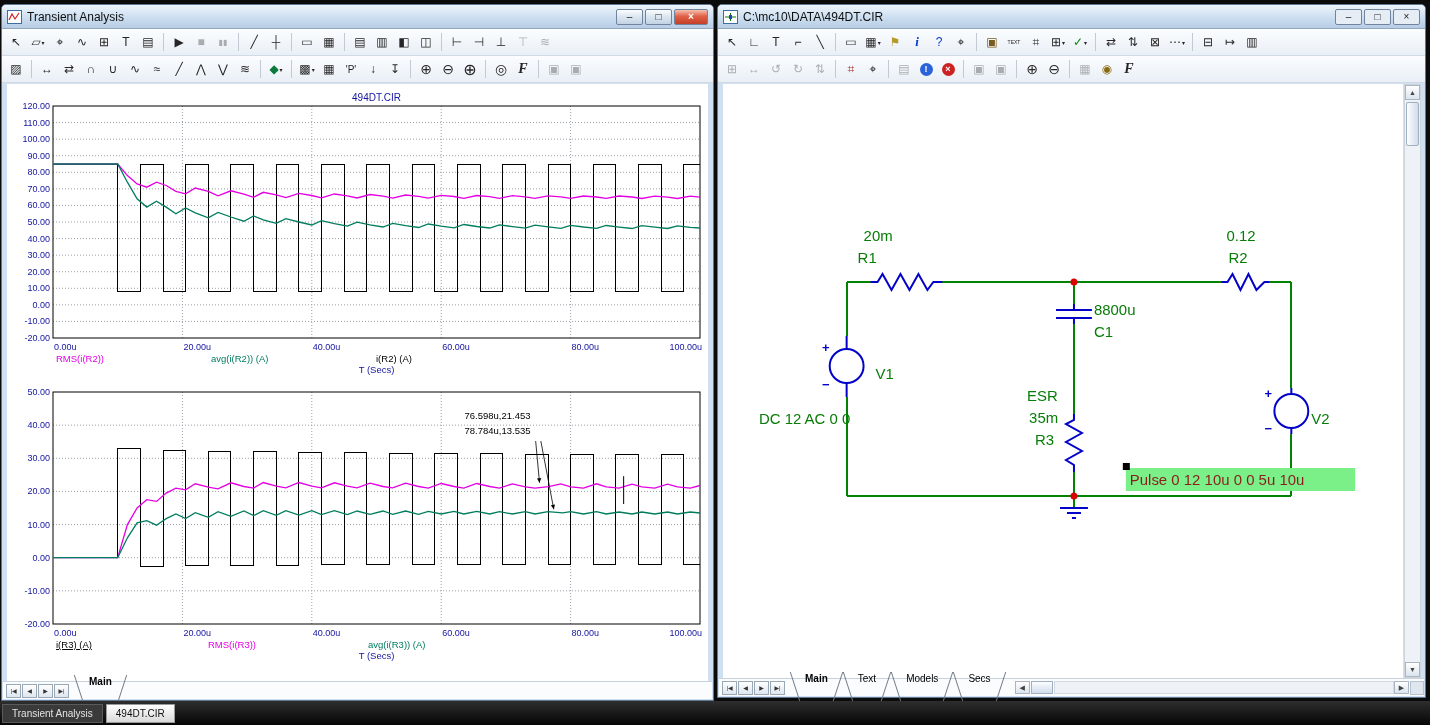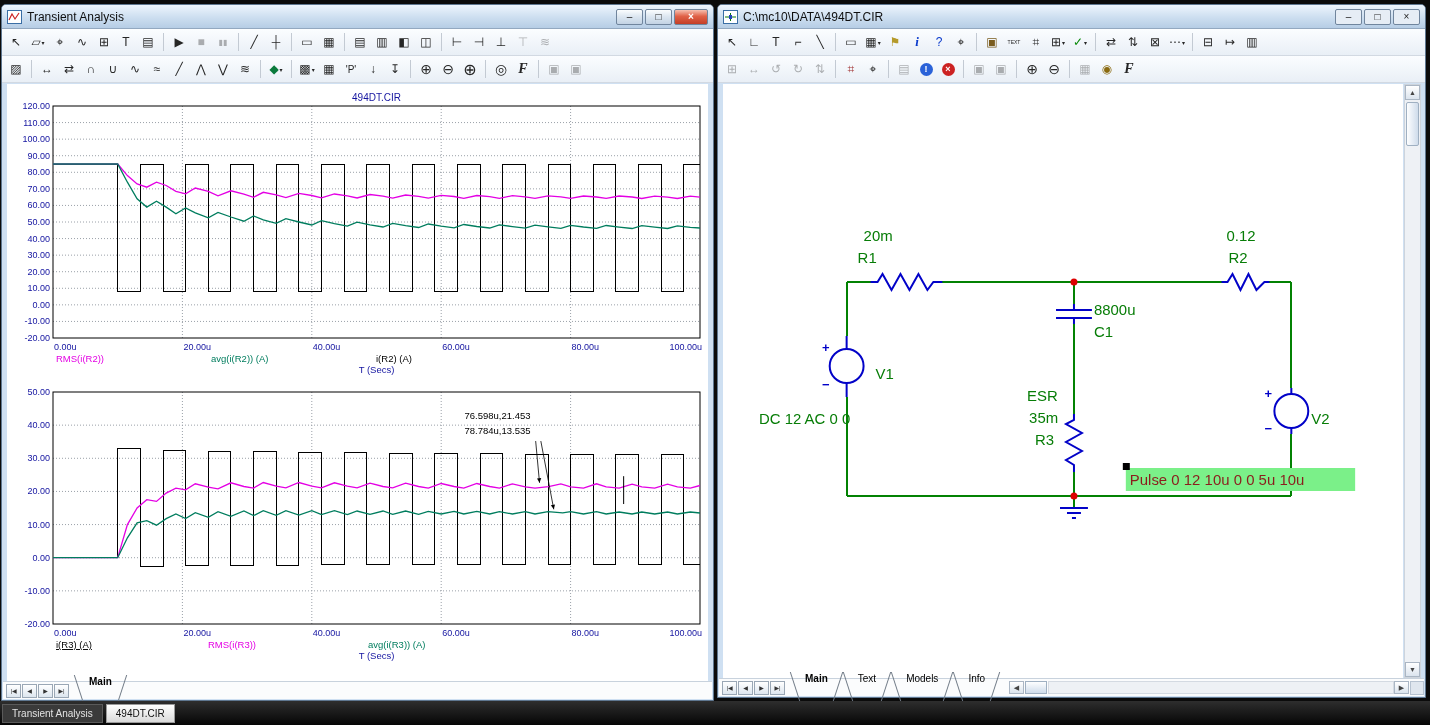--- a/index.html
+++ b/index.html
@@ -560,21 +560,21 @@
     <span id="rnav" style="display:flex">
         <span class="nav-btn">|◀</span>
         <span class="nav-btn">◀</span>
         <span class="nav-btn">▶</span>
         <span class="nav-btn">▶|</span>
       </span>
     <span id="rtabs" style="display:flex">
         <span class="sheet-tab active">Main</span>
         <span class="sheet-tab">Text</span>
         <span class="sheet-tab">Models</span>
-        <span class="sheet-tab">Info</span>
+        <span class="sheet-tab">Secs</span>
       </span>
     <span class="hscroll">
       <span class="scroll-btn" style="width:15px;height:13px">◀</span>
       <span class="hthumb"></span>
       <span class="htrack"></span>
       <span class="scroll-btn" style="width:15px;height:13px">▶</span>
     </span>
     <span class="corner-box"></span>
   </div>
 </div>

